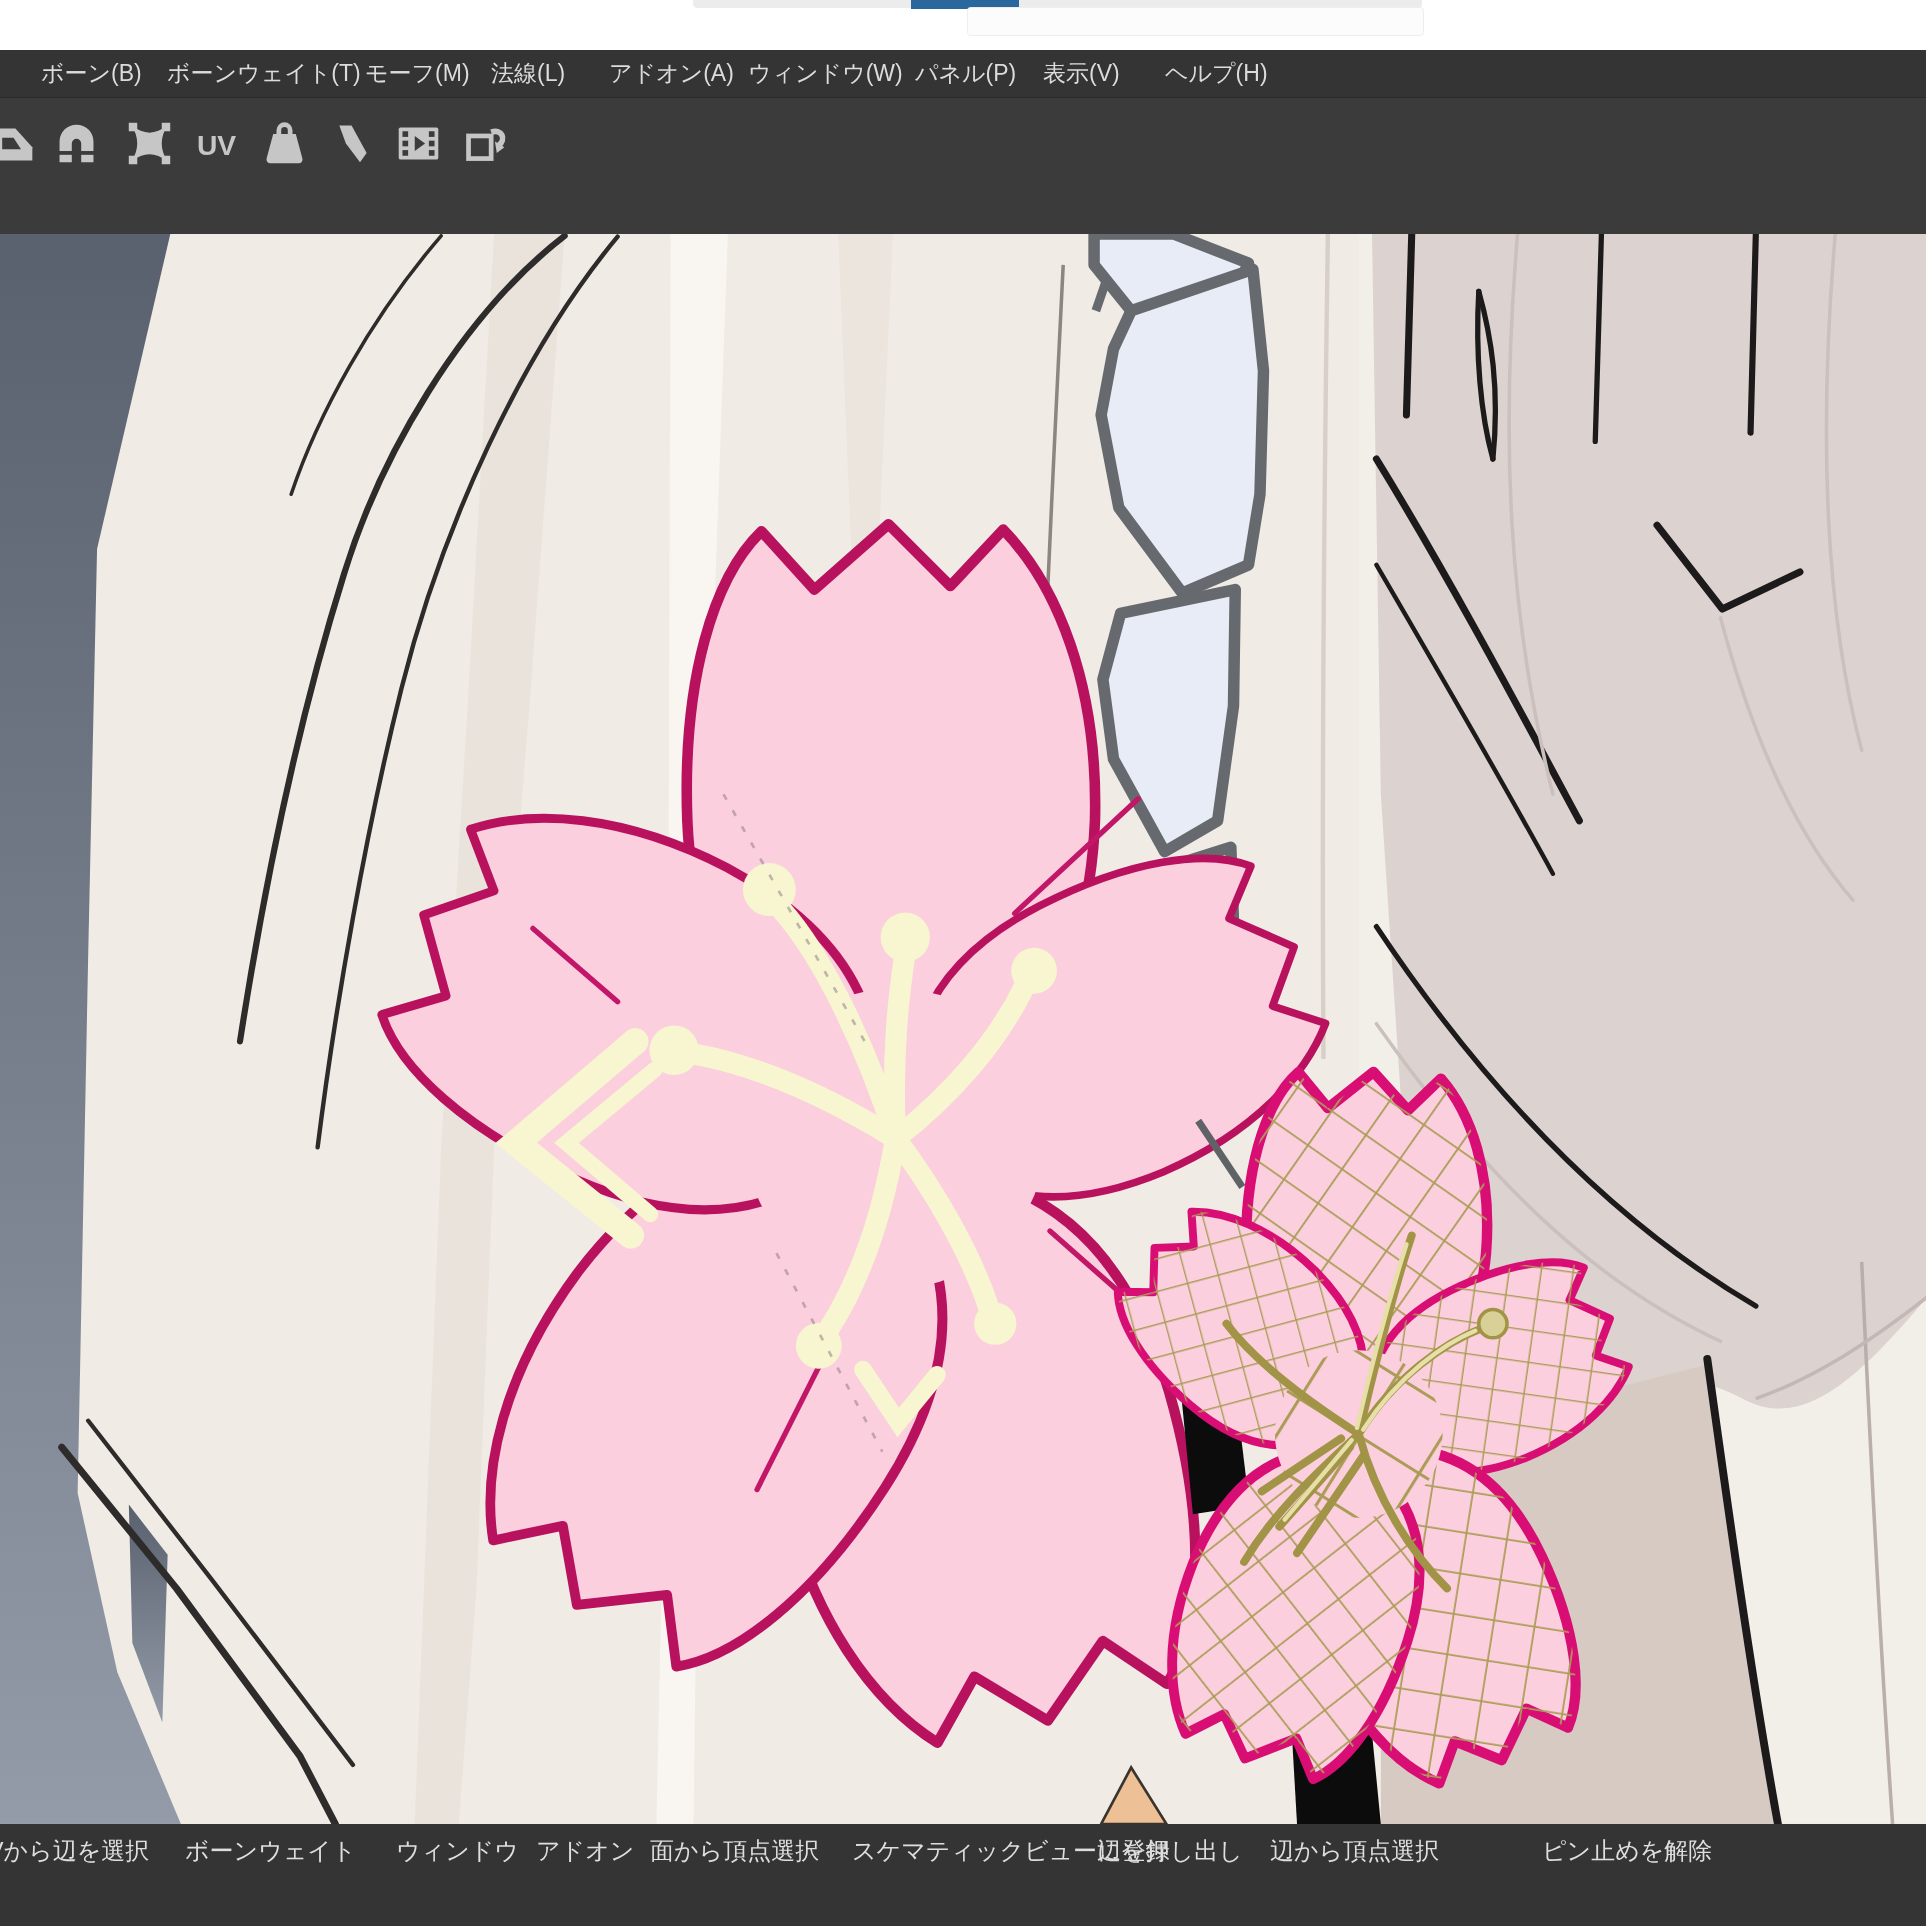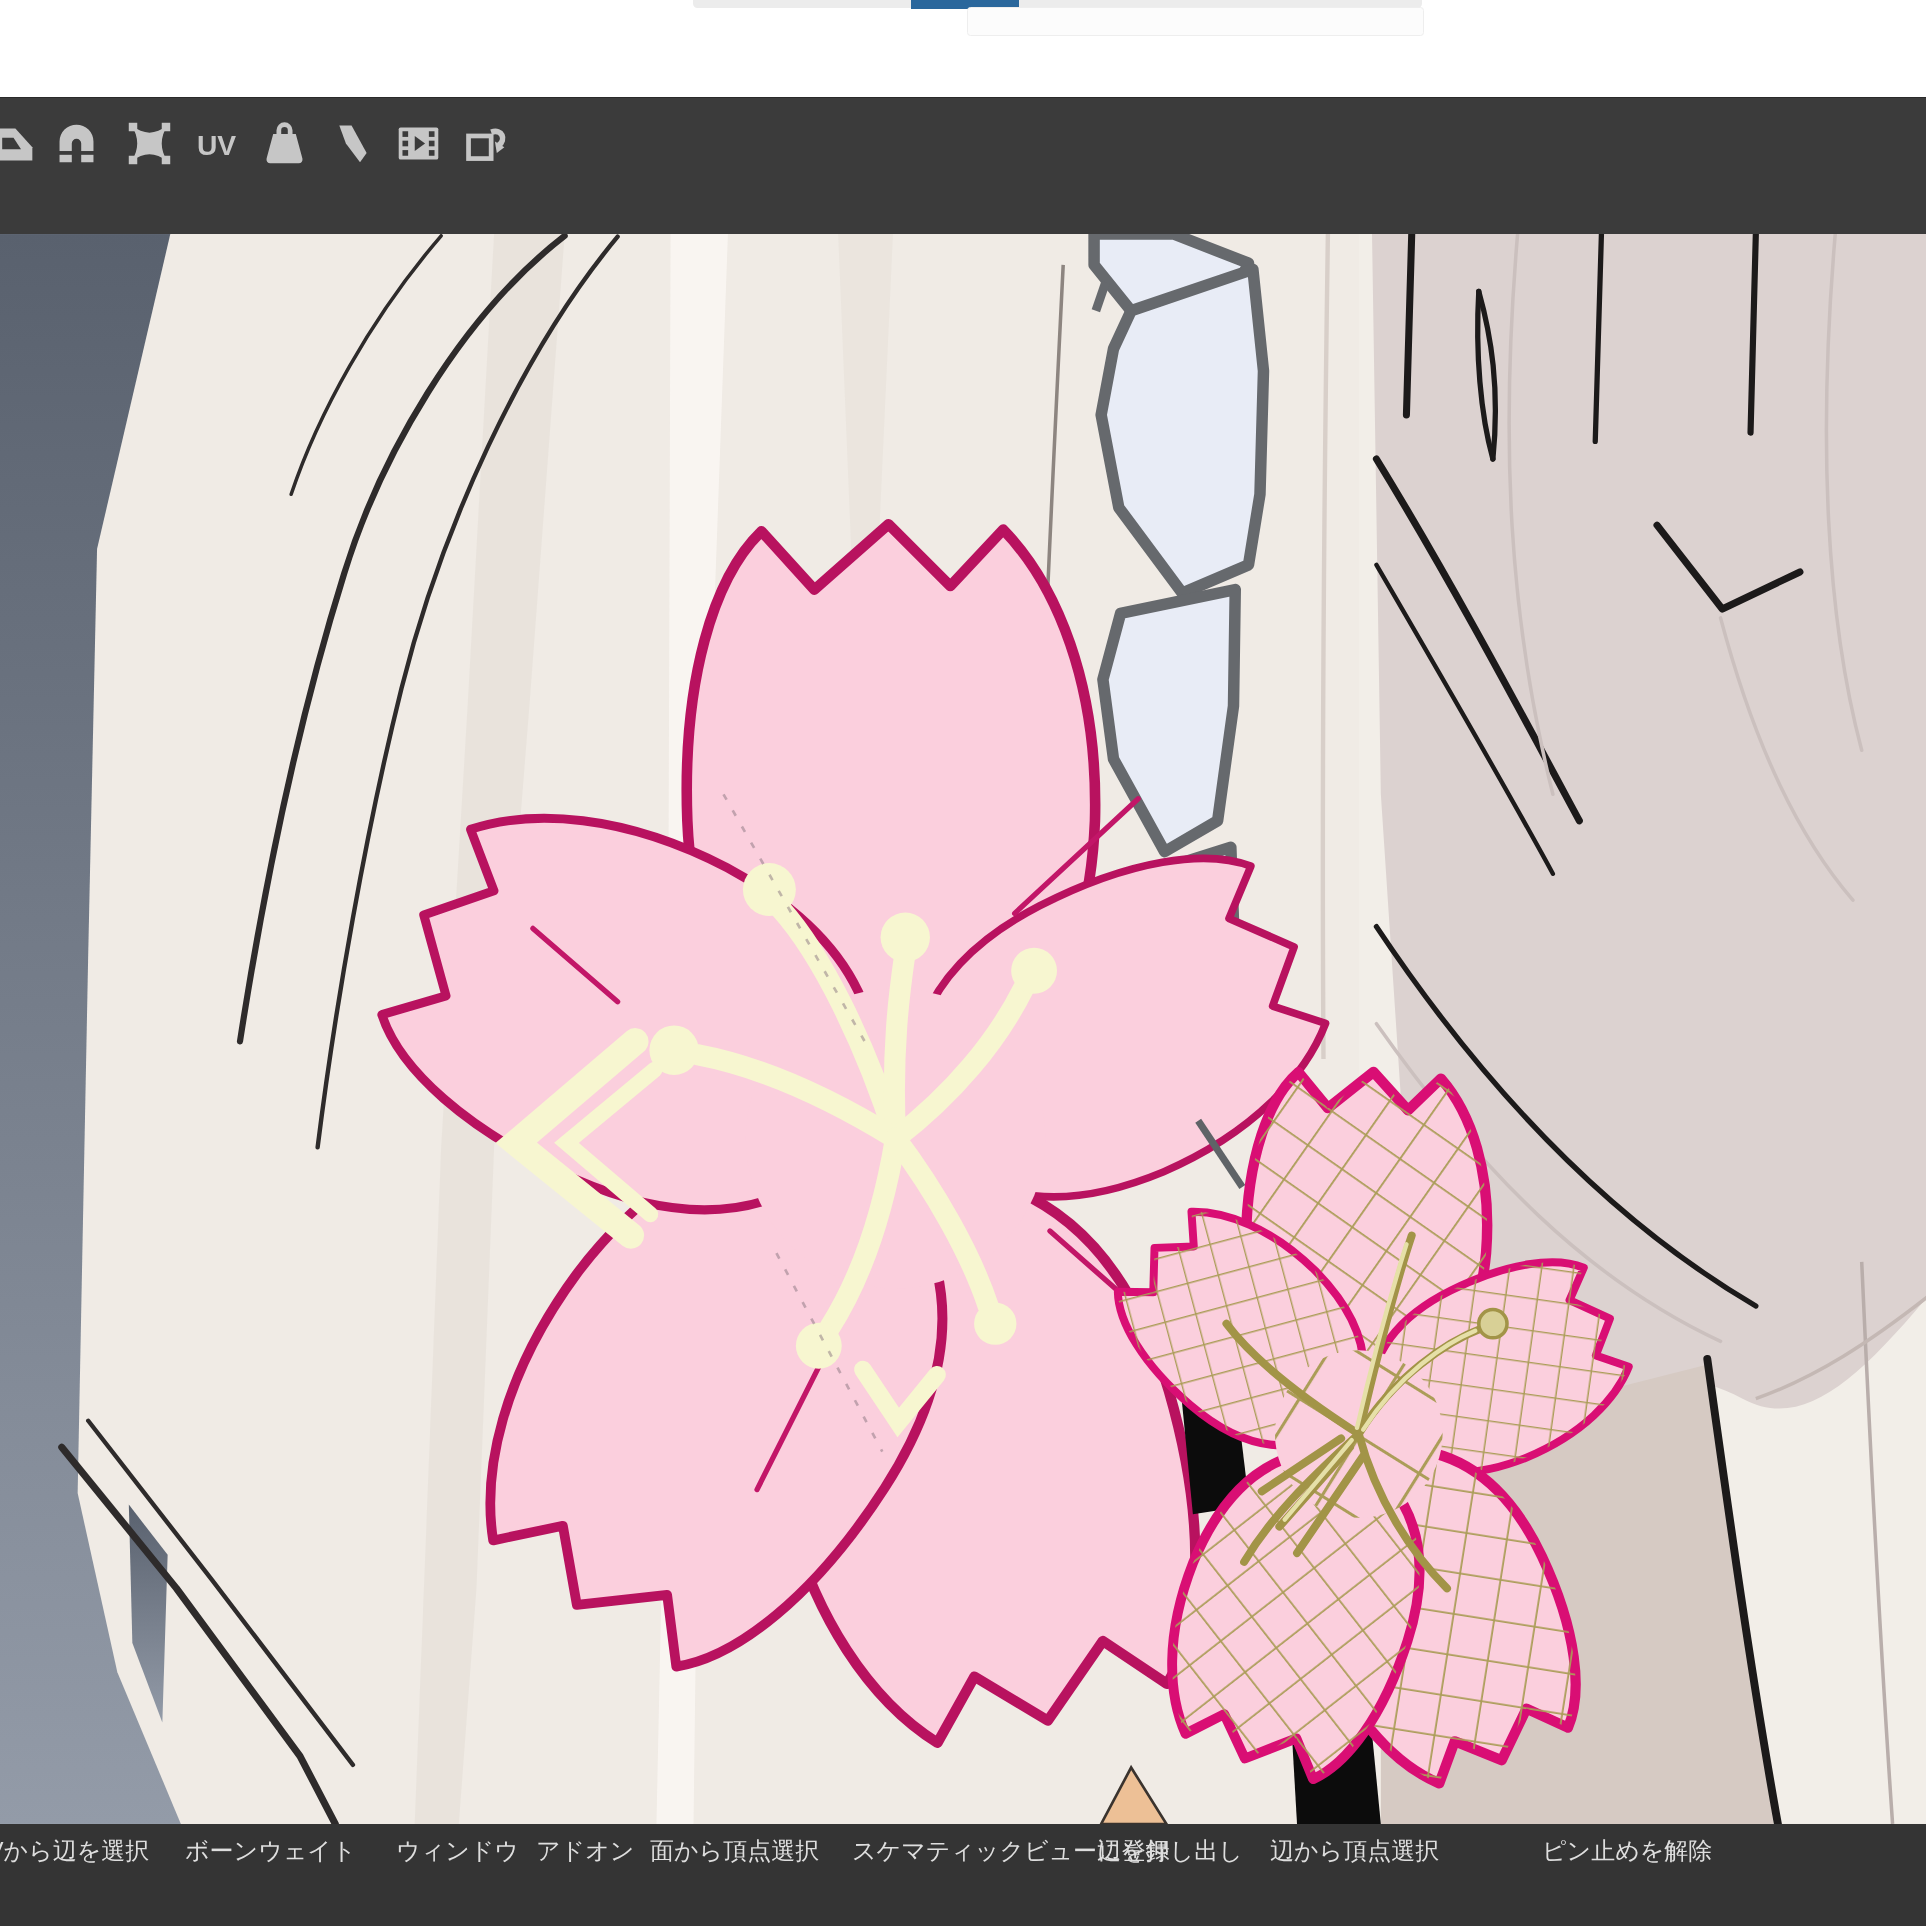--- a/index.html
+++ b/index.html
@@ -56,20 +56,32 @@
 <body>
 
 <div class="screen">
 
   <div class="top-strip">
     <div class="tab-grey"></div>
     <div class="tab-blue"></div>
     <div class="tab-panel"></div>
   </div>
 
+  <div class="menu-bar">
+    <span class="menu-item" style="left:-7px">)</span>
+    <span class="menu-item" style="left:41px">ボーン(B)</span>
+    <span class="menu-item" style="left:167px">ボーンウェイト(T)</span>
+    <span class="menu-item" style="left:365px">モーフ(M)</span>
+    <span class="menu-item" style="left:491px">法線(L)</span>
+    <span class="menu-item" style="left:609px">アドオン(A)</span>
+    <span class="menu-item" style="left:748px">ウィンドウ(W)</span>
+    <span class="menu-item" style="left:915px">パネル(P)</span>
+    <span class="menu-item" style="left:1043px">表示(V)</span>
+    <span class="menu-item" style="left:1165px">ヘルプ(H)</span>
+  </div>
 
   <div class="toolbar">
     <span class="tool-icon" style="left:-10.6px">
       <svg viewBox="0 0 52 52">
           <path class="ti-fill" d="M4,10 L28,10 L46,30 L46,44 L4,44 Z"></path>
           <path class="ti-hole" d="M14,20 L26,20 L34,32 L14,32 Z"></path>
         </svg>
     </span>
     <span class="tool-icon" style="left:52px">
       <svg viewBox="0 0 52 52">

